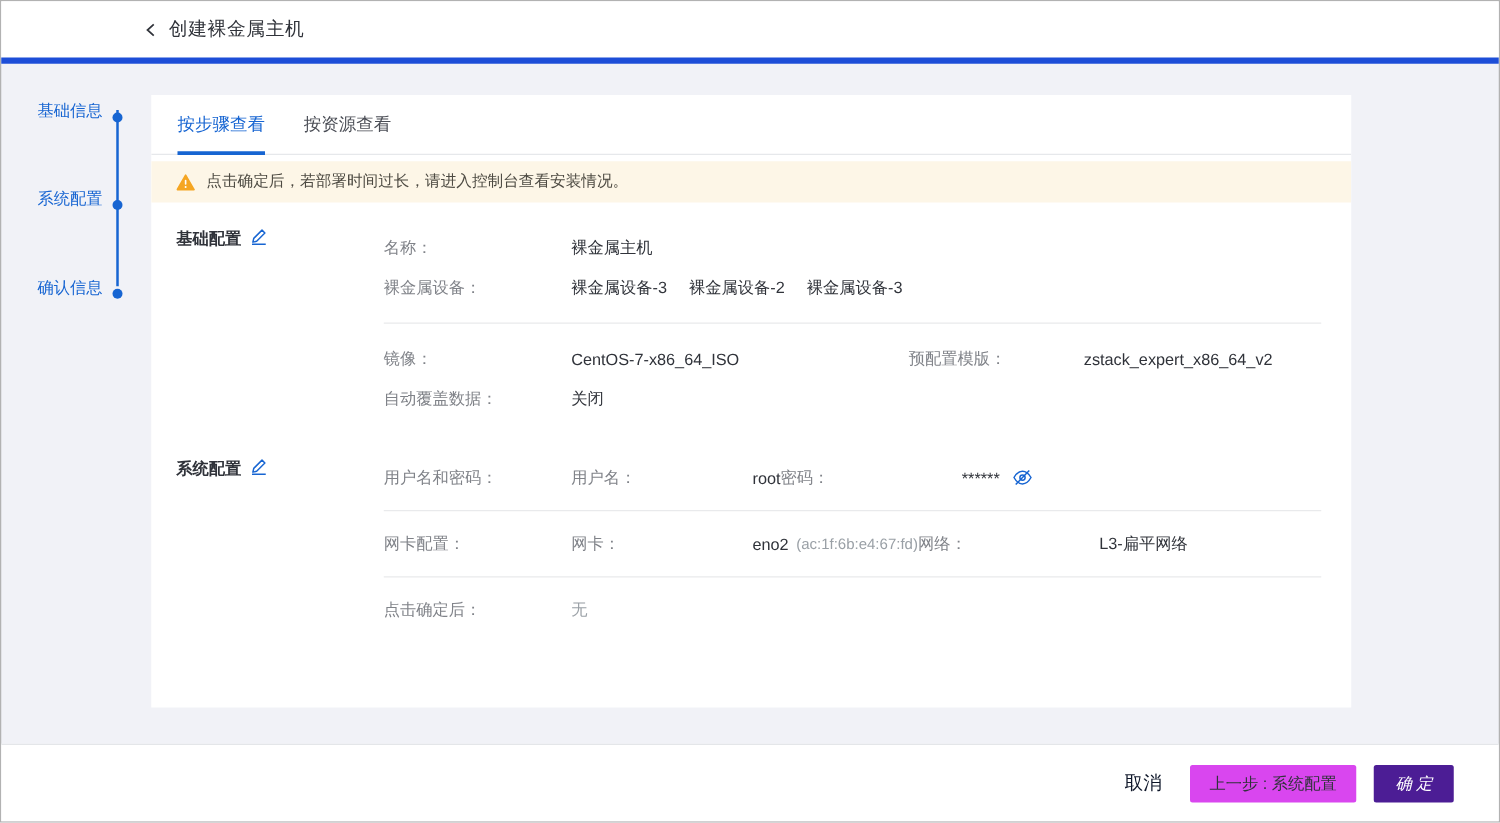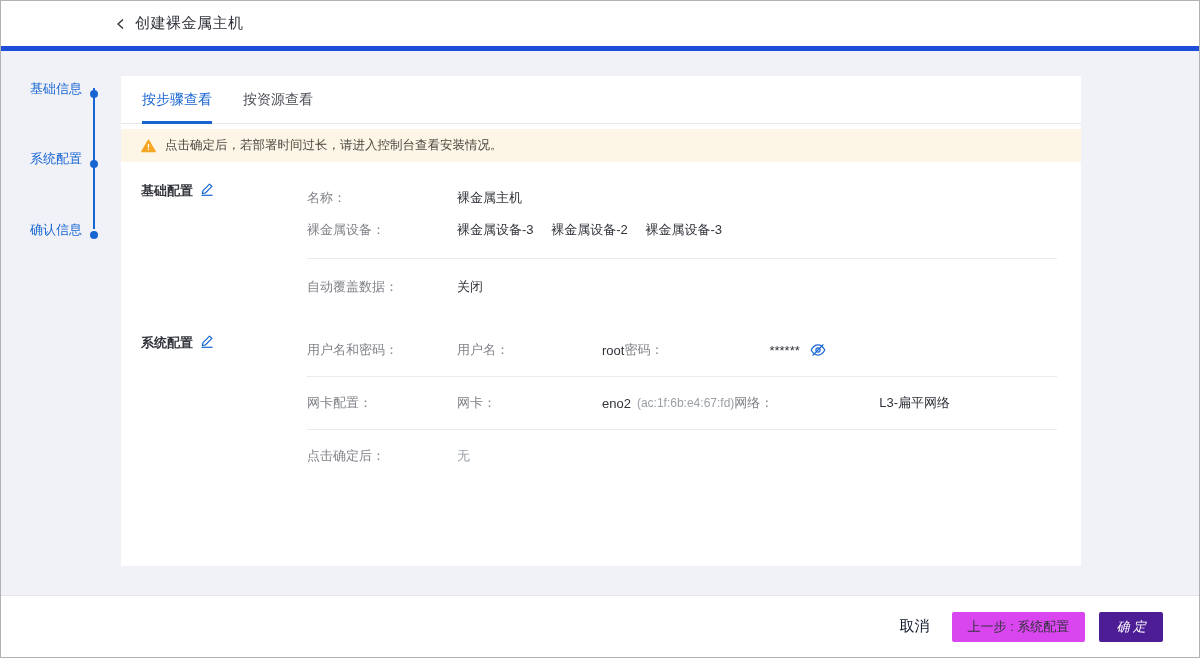--- a/index.html
+++ b/index.html
@@ -150,20 +150,30 @@
         </div>
         <div class="row">
           <span class="flabel">裸金属设备：</span>
           <span class="fvalue">
             <span class="device-item">裸金属设备-3</span>
             <span class="device-item">裸金属设备-2</span>
             <span class="device-item">裸金属设备-3</span>
           </span>
         </div>
         <div class="divider first"></div>
+        <div class="row two-col">
+          <span class="col1">
+            <span class="flabel">镜像：</span>
+            <span class="fvalue">CentOS-7-x86_64_ISO</span>
+          </span>
+          <span class="col2">
+            <span class="flabel">预配置模版：</span>
+            <span class="fvalue">zstack_expert_x86_64_v2</span>
+          </span>
+        </div>
         <div class="row">
           <span class="flabel">自动覆盖数据：</span>
           <span class="fvalue">关闭</span>
         </div>
       </div>
     </div>
 
     <div class="section">
       <div class="section-head">
         <span class="section-title">系统配置</span>

